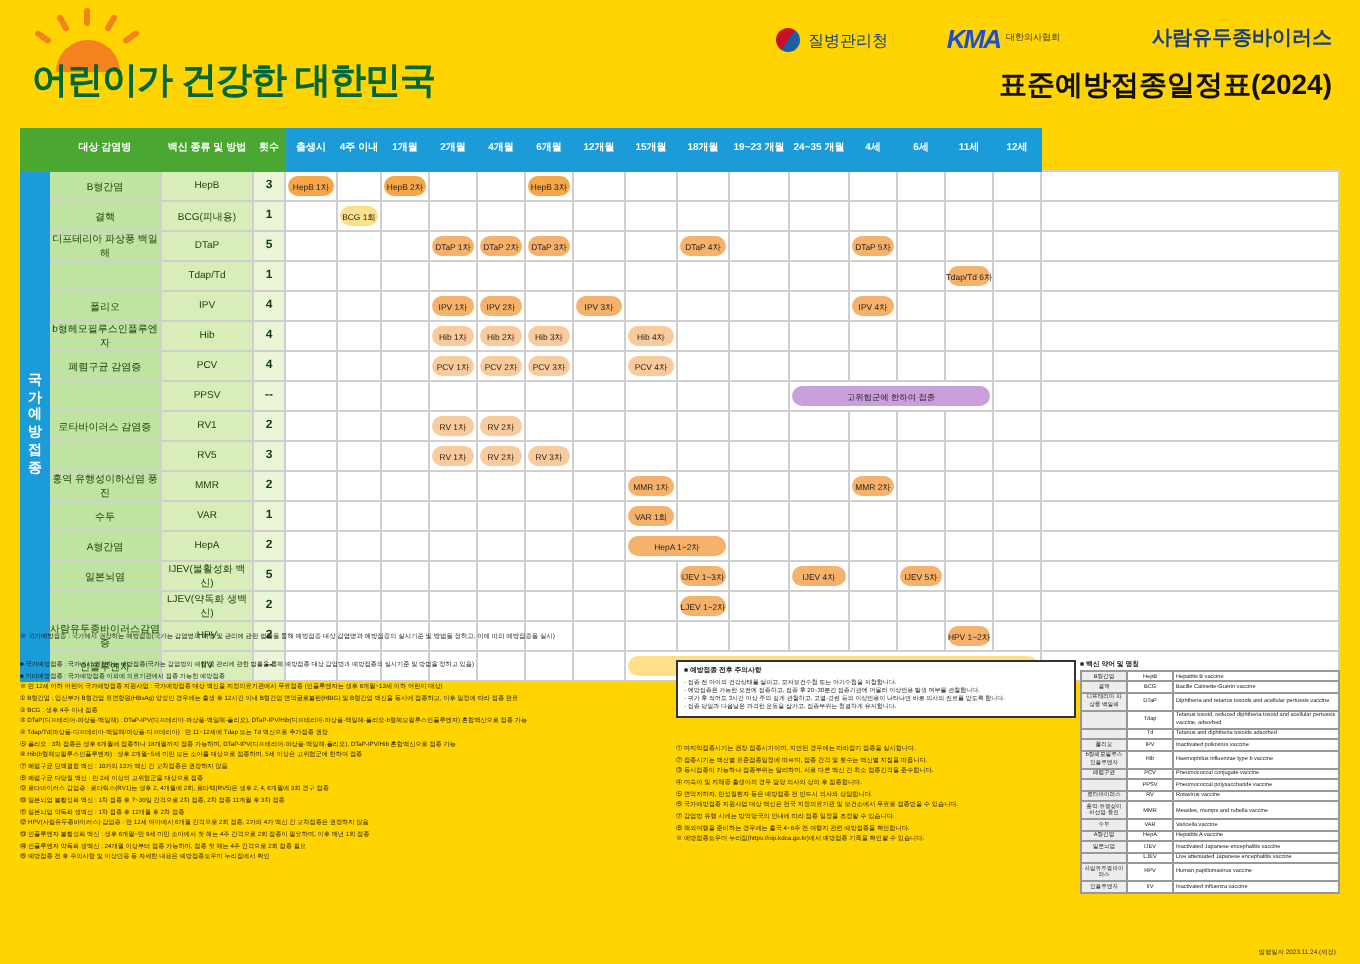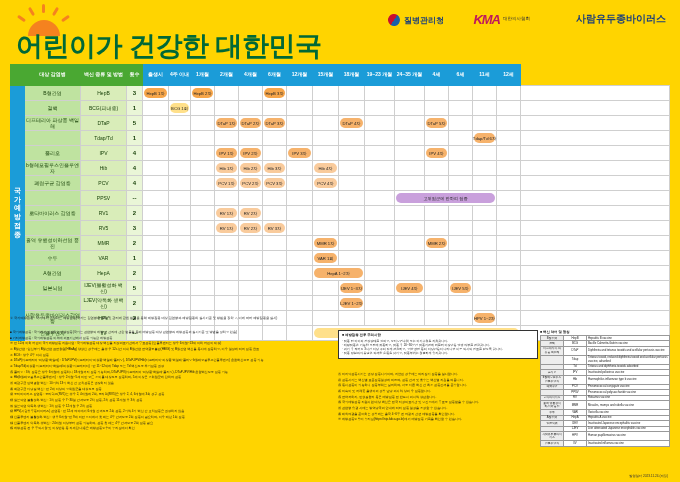--- a/index.html
+++ b/index.html
@@ -13,28 +13,28 @@
     position:relative;
   }
   .sheet{position:relative;width:680px;height:482px;}
 
   
   .hdr{position:absolute;left:0;top:0;width:680px;height:62px;}
   .sun{position:absolute;left:14px;top:4px;width:60px;height:34px;}
   .sun .ray{position:absolute;background:#F5821F;border-radius:2px;}
   .sun .core{position:absolute;left:14px;top:16px;width:32px;height:16px;
     background:#F5821F;border-radius:16px 16px 0 0;}
-  .title-ko{position:absolute;left:16px;top:28px;font-size:27px;font-weight:bold;
+  .title-ko{position:absolute;left:16px;top:28px;font-size:18px;font-weight:bold;
     color:#006837;letter-spacing:-0.5px;}
   .gov{position:absolute;right:236px;top:14px;display:flex;align-items:center;gap:4px;}
   .gov .mark{width:12px;height:12px;border-radius:50%;
      background:conic-gradient(#1a5fa8 0 50%, #c8102e 0 100%);transform:rotate(35deg);}
-  .gov .lbl{font-size:8px;font-weight:bold;color:#1b3f7a;}
+  .gov .lbl{font-size:8px;font-weight:normal;color:#1b3f7a;}
   .kma{position:absolute;right:150px;top:12px;display:flex;align-items:center;gap:3px;}
-  .kma .k{font-size:13px;font-weight:bold;color:#be185d;font-style:italic;letter-spacing:-1px;}
+  .kma .k{font-size:13px;font-weight:bold;color:#1d4ed8;font-style:italic;letter-spacing:-1px;}
   .kma .sub{font-size:4.5px;color:#333;line-height:1.1;}
   .comm{position:absolute;right:14px;top:12px;font-size:10px;font-weight:bold;color:#1b3f7a;}
   .subtitle{position:absolute;right:14px;top:34px;font-size:14px;font-weight:bold;color:#111;}
 
   
   .tbl{position:absolute;left:10px;top:64px;width:660px;}
   table{border-collapse:collapse;width:660px;table-layout:fixed;}
   th,td{border:0.5px solid #cfcfcf;padding:0;}
   thead th{
     background:#1b9cd8;color:#fff;font-size:5px;font-weight:bold;
@@ -97,20 +97,21 @@
     </div>
     <div class="gov">
       <div class="mark"></div>
       <div class="lbl">질병관리청</div>
     </div>
     <div class="kma">
       <div class="k">KMA</div>
       <div class="sub">대한의사협회</div>
     </div>
     <div class="comm">사람유두종바이러스</div>
+    <div class="subtitle">표준예방접종일정표(2024)</div>
   </div>
 
   <div class="tbl">
     <table>
       <colgroup>
         <col style="width:14px">
           <col style="width:56px">
           <col style="width:46px">
           <col style="width:16px">
         <col style="width:26px">

